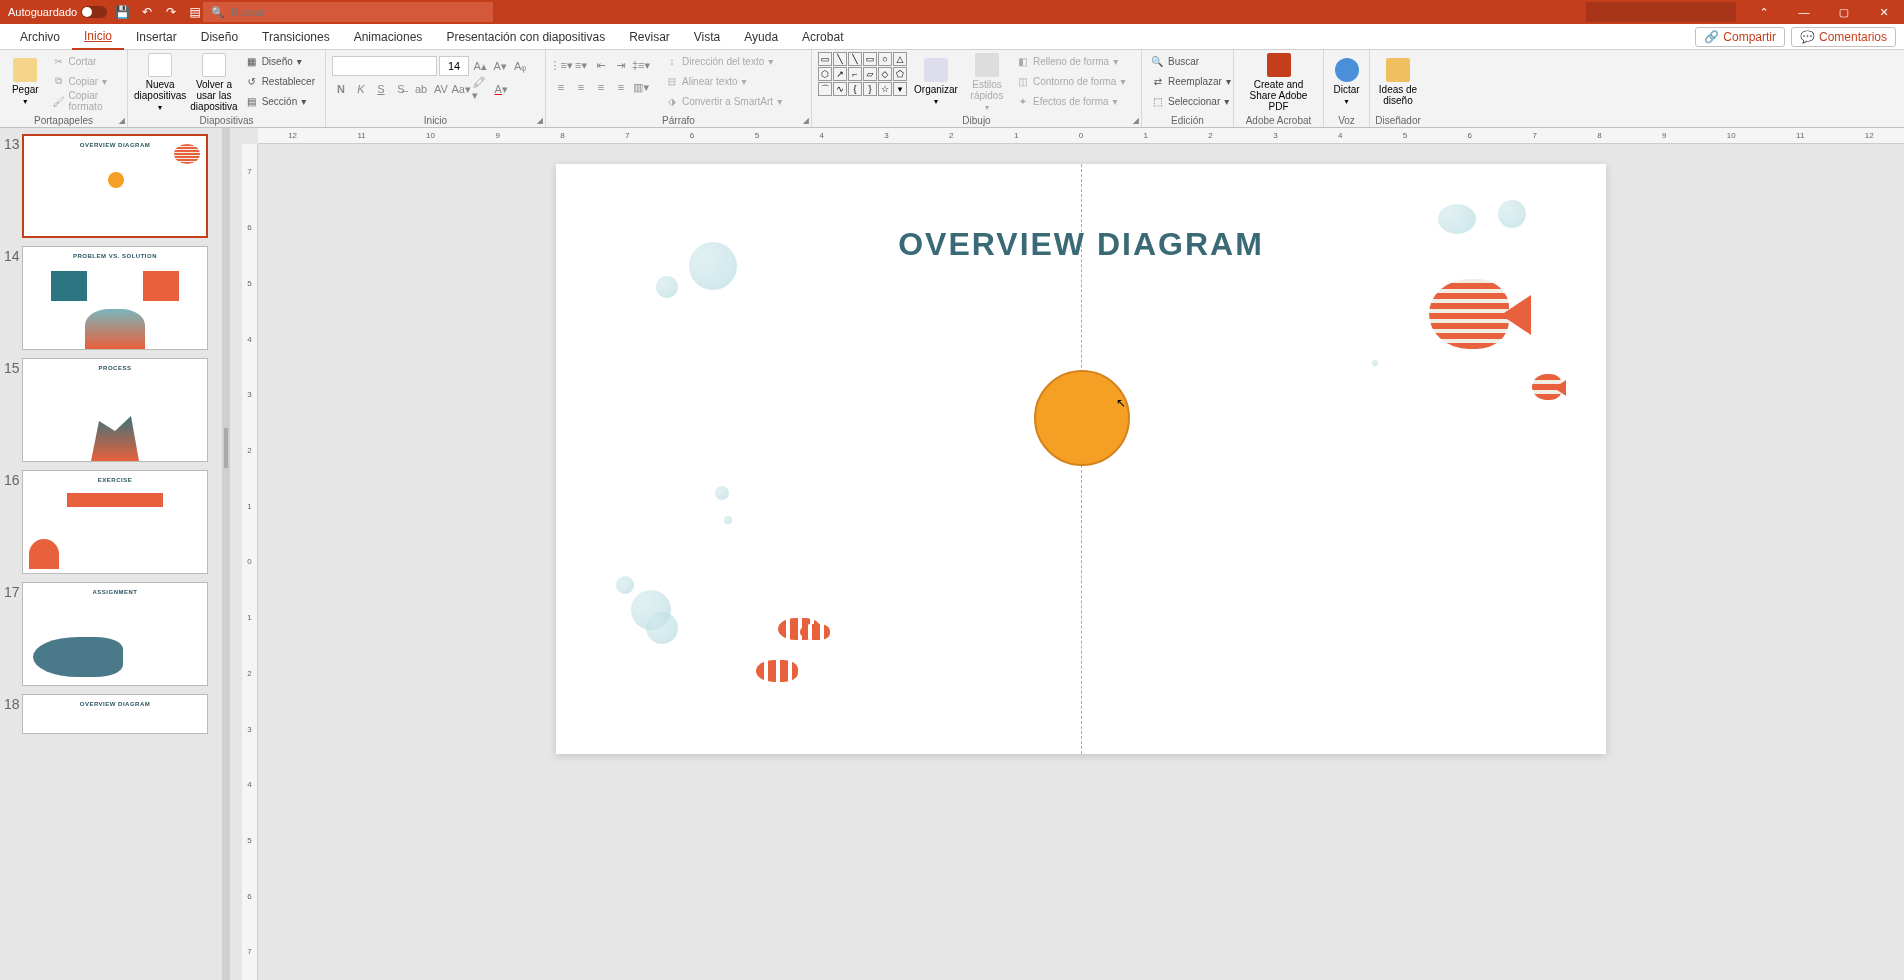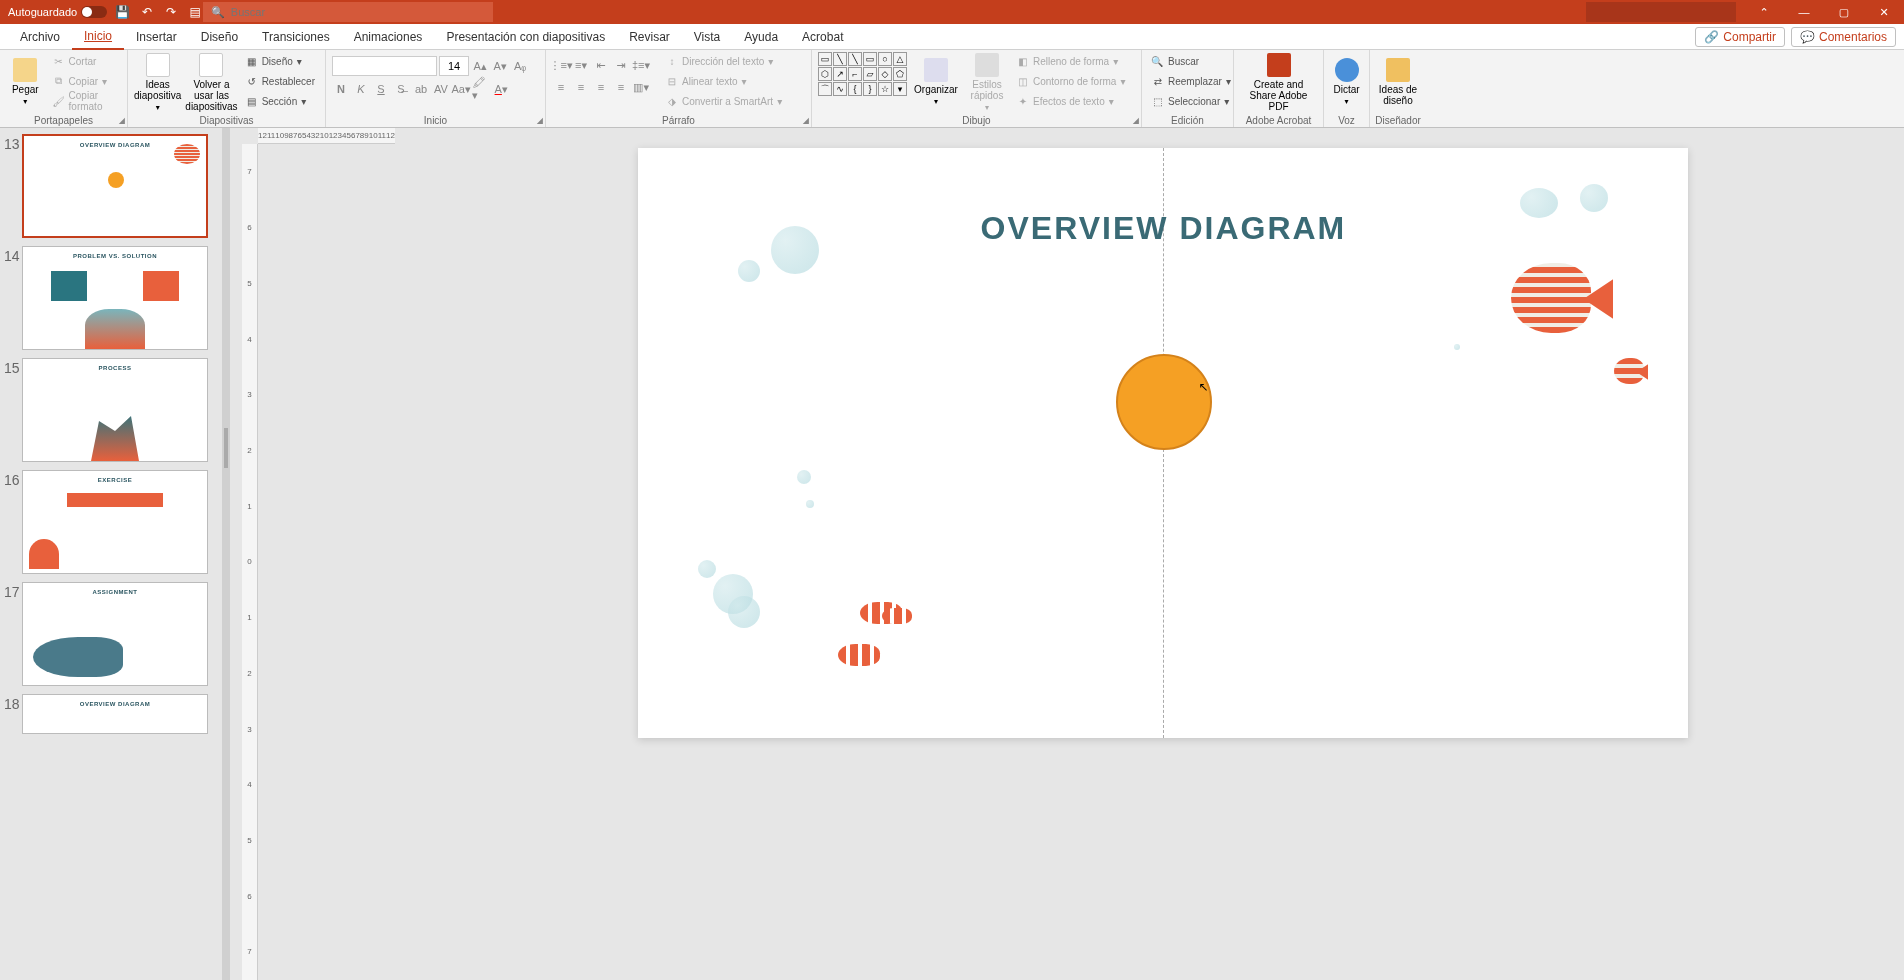--- a/index.html
+++ b/index.html
@@ -47,21 +47,21 @@
 
 
 .main { display: flex; height: calc(100% - 128px); }
 .thumbnails { width: 222px; background: #e6e6e6; overflow-y: auto; padding: 4px 0; }
 .thumb-item { display: flex; padding: 2px 10px 6px 4px; gap: 4px; }
 .thumb-num { font-size: 14px; color: #666; width: 14px; text-align: right; padding-top: 2px; }
 .thumb { width: 186px; height: 104px; background: #fff; border: 1px solid #bbb; position: relative; cursor: pointer; overflow: hidden; }
 .thumb.active { border: 2px solid #c43e1c; }
 .thumb-title { font-size: 6px; font-weight: bold; color: #2a5560; text-align: center; margin-top: 6px; letter-spacing: 0.5px; }
 
-.editor { flex: 1; display: flex; flex-direction: row; background: #e6e6e6; position: relative; }
+.editor { flex: 1; display: flex; flex-direction: column; background: #e6e6e6; position: relative; }
 .ruler-h { height: 16px; background: #f5f5f5; border-bottom: 1px solid #ccc; margin-left: 28px; font-size: 8px; color: #666; display: flex; align-items: center; justify-content: space-around; }
 .ruler-v { width: 16px; background: #f5f5f5; border-right: 1px solid #ccc; position: absolute; left: 12px; top: 16px; bottom: 0; font-size: 8px; color: #666; display: flex; flex-direction: column; align-items: center; justify-content: space-around; }
 .canvas-wrap { flex: 1; display: flex; align-items: flex-start; justify-content: center; padding: 20px 0 0 28px; position: relative; }
 .slide-canvas { width: 1050px; height: 590px; background: #fff; box-shadow: 0 2px 8px rgba(0,0,0,0.15); position: relative; }
 .center-guide-v { position: absolute; left: 50%; top: 0; bottom: 0; border-left: 1px dashed #aaa; }
 .slide-title { position: absolute; top: 62px; left: 0; right: 0; text-align: center; font-size: 32px; font-weight: bold; color: #3a6a75; letter-spacing: 2px; font-family: 'Arial Black', sans-serif; }
 .orange-circle { position: absolute; width: 96px; height: 96px; background: #f5a024; border: 2px solid #d4821a; border-radius: 50%; left: 478px; top: 206px; }
 .cursor-arrow { position: absolute; left: 560px; top: 232px; font-size: 12px; color: #000; pointer-events: none; }
 
 .bubble { position: absolute; background: radial-gradient(circle at 30% 30%, #cfe8eb, #a8d4da); border-radius: 50%; opacity: 0.6; }
@@ -143,26 +143,26 @@
       </div>
     </div>
     <div class="group-label">Portapapeles</div>
     <div class="group-expand">◢</div>
   </div>
 
   <div class="ribbon-group" style="width:198px">
     <div class="group-body">
       <div class="big-btn" style="width:56px">
         <div class="big-icon" style="background:#fff;border:1px solid #ccc"></div>
-        <span>Ideas diapositiva</span>
+        <span>Nueva diapositivas</span>
           <span style="font-size:8px">▾</span>
       </div>
       <div class="big-btn" style="width:62px">
         <div class="big-icon" style="background:#fff;border:1px solid #ccc"></div>
-        <span>Volver a usar las diapositivas</span>
+        <span>Volver a usar las diapositiva</span>
       </div>
       <div class="small-btn-col">
         <div class="small-btn"><span class="small-icon">▦</span><span>Diseño</span> ▾</div>
         <div class="small-btn">
             <span class="small-icon">↺</span>
             <span>Restablecer</span>
           </div>
         <div class="small-btn"><span class="small-icon">▤</span><span>Sección</span> ▾</div>
       </div>
     </div>
@@ -256,21 +256,21 @@
           <span style="font-size:8px">▾</span>
       </div>
       <div class="big-btn disabled" style="width:44px">
         <div class="big-icon"></div>
         <span>Estilos rápidos</span>
           <span style="font-size:8px">▾</span>
       </div>
       <div class="small-btn-col">
         <div class="small-btn disabled"><span class="small-icon">◧</span><span>Relleno de forma</span> ▾</div>
         <div class="small-btn disabled"><span class="small-icon">◫</span><span>Contorno de forma</span> ▾</div>
-        <div class="small-btn disabled"><span class="small-icon">✦</span><span>Efectos de texto</span> ▾</div>
+        <div class="small-btn disabled"><span class="small-icon">✦</span><span>Efectos de forma</span> ▾</div>
       </div>
     </div>
     <div class="group-label">Dibujo</div>
     <div class="group-expand">◢</div>
   </div>
 
   <div class="ribbon-group" style="width:92px">
     <div class="group-body">
       <div class="small-btn-col">
         <div class="small-btn">

